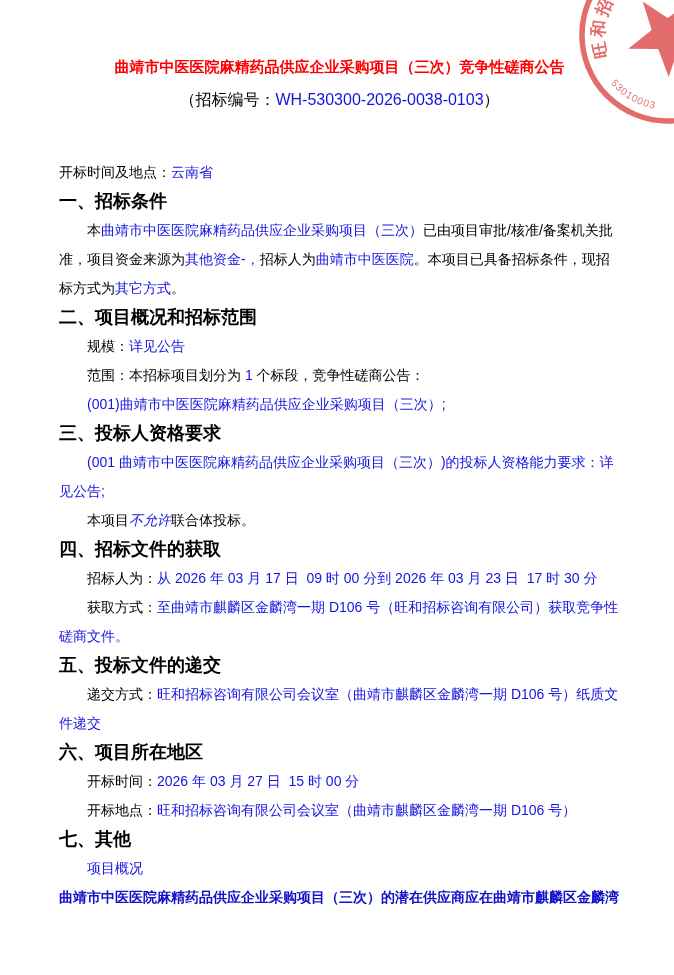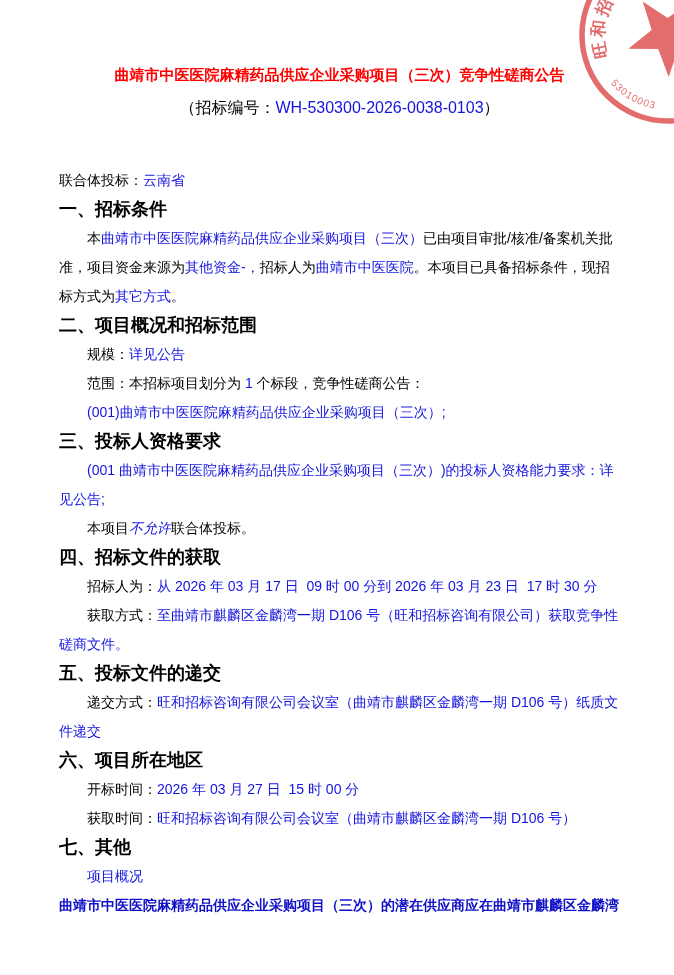--- a/index.html
+++ b/index.html
@@ -15,21 +15,21 @@
     position:absolute;
     left:59px; top:56px;
     width:561px;
   }
   .doc-title {
     color:#ff0000;
     font-weight:bold;
     font-size:15px;
     text-align:center;
     line-height:22px;
-    margin:8px;
+    margin:0;
   }
   .doc-subtitle {
     font-size:16px;
     text-align:center;
     line-height:20px;
     margin:12px 0 0 0;
   }
   .body-text {
     margin-top:48px;
     font-size:14px;
@@ -79,21 +79,21 @@
   </svg>
 
   <div class="content">
 
     <p class="doc-title">曲靖市中医医院麻精药品供应企业采购项目（三次）竞争性磋商公告</p>
 
     <p class="doc-subtitle"><span>（招标编号：</span><span class="blue">WH-530300-2026-0038-0103</span><span>）</span></p>
 
     <div class="body-text">
 
-      <p><span>联合体投标：</span><span class="blue">云南省</span></p>
+      <p><span>开标时间及地点：</span><span class="blue">云南省</span></p>
 
       <p class="sec-heading">一、招标条件</p>
 
       <p class="indent"><span>本</span><span class="blue">曲靖市中医医院麻精药品供应企业采购项目（三次）</span><span>已由项目审批/核准/备案机关批准，项目资金来源为</span><span class="blue">其他资金-，</span><span>招标人为</span><span class="blue">曲靖市中医医院</span><span>。本项目已具备招标条件，现招标方式为</span><span class="blue">其它方式</span><span>。</span></p>
 
       <p class="sec-heading">二、项目概况和招标范围</p>
 
       <p class="indent"><span>规模：</span><span class="blue">详见公告</span></p>
 
       <p class="indent"><span>范围：本招标项目划分为 </span><span class="blue">1</span><span> 个标段，竞争性磋商公告：</span></p>
@@ -114,21 +114,21 @@
 
       <p class="sec-heading">五、投标文件的递交</p>
 
 
       <p class="indent"><span>递交方式：</span><span class="blue">旺和招标咨询有限公司会议室（曲靖市麒麟区金麟湾一期 D106 号）纸质文件递交</span></p>
 
       <p class="sec-heading">六、项目所在地区</p>
 
       <p class="indent"><span>开标时间：</span><span class="blue">2026 年 03 月 27 日  15 时 00 分</span></p>
 
-      <p class="indent"><span>获取时间：</span><span class="blue">旺和招标咨询有限公司会议室（曲靖市麒麟区金麟湾一期 D106 号）</span></p>
+      <p class="indent"><span>开标地点：</span><span class="blue">旺和招标咨询有限公司会议室（曲靖市麒麟区金麟湾一期 D106 号）</span></p>
 
       <p class="sec-heading">七、其他</p>
 
       <p class="indent blue">项目概况</p>
 
       <p class="footer-line">曲靖市中医医院麻精药品供应企业采购项目（三次）的潜在供应商应在曲靖市麒麟区金麟湾</p>
 
     </div>
   </div>
 </div>

